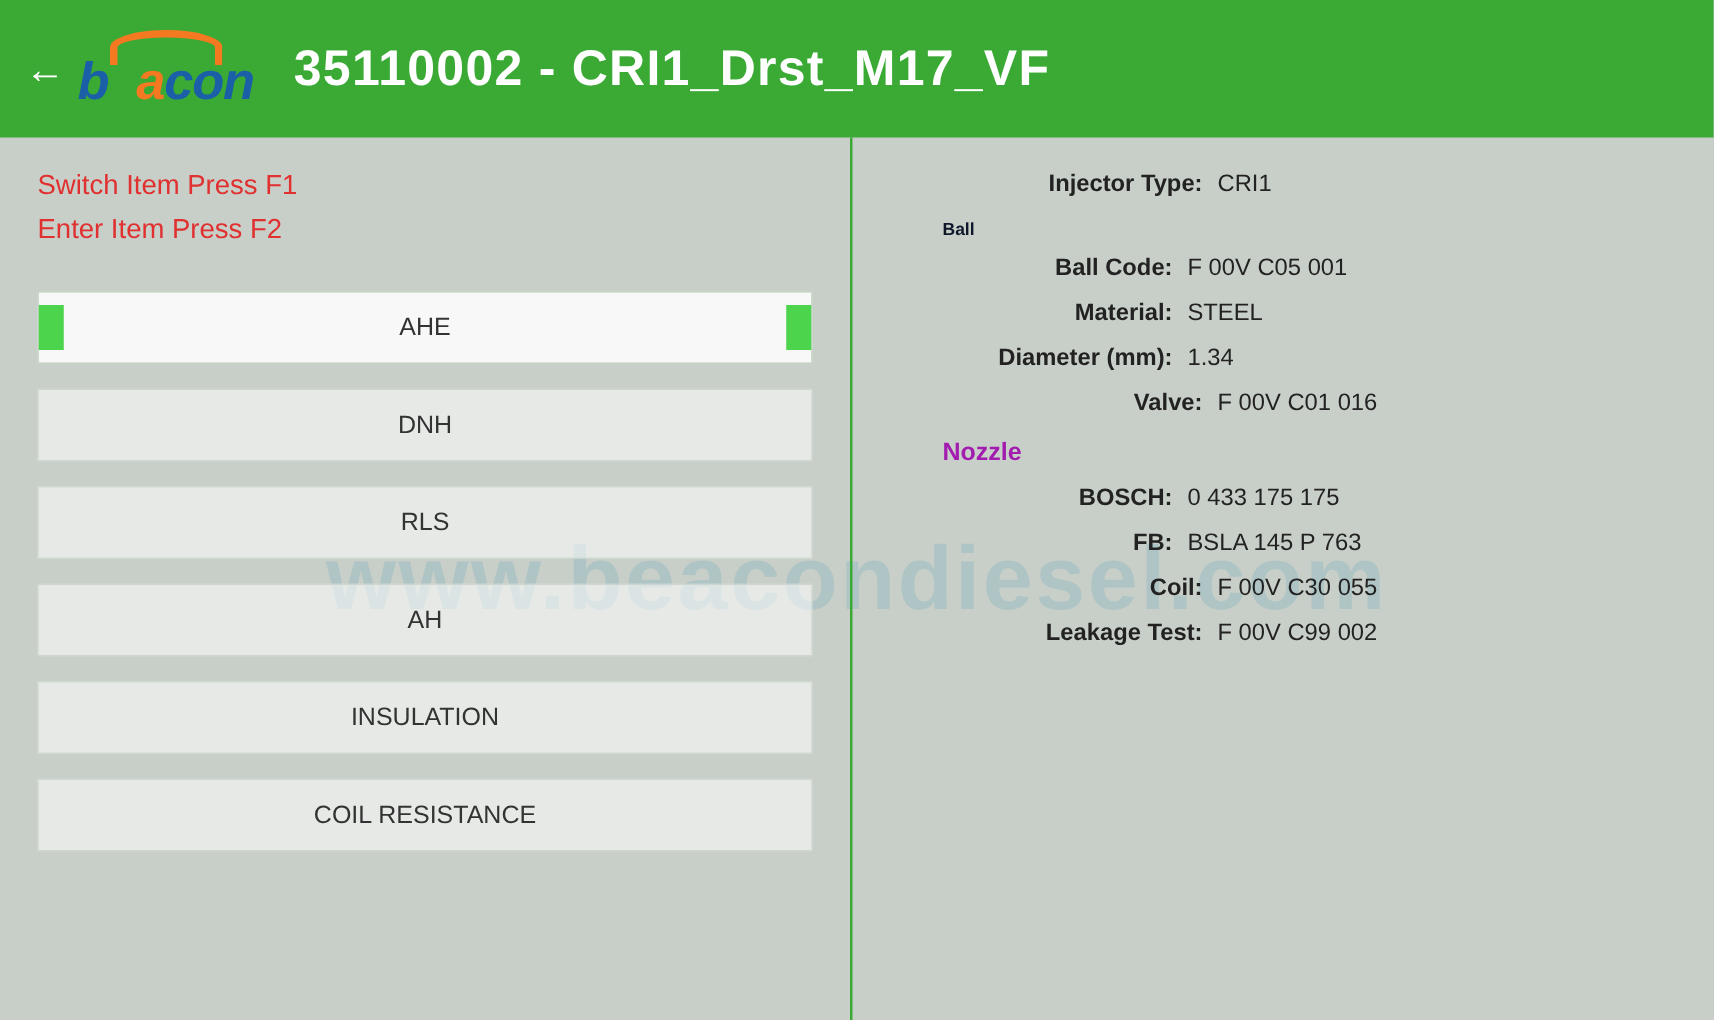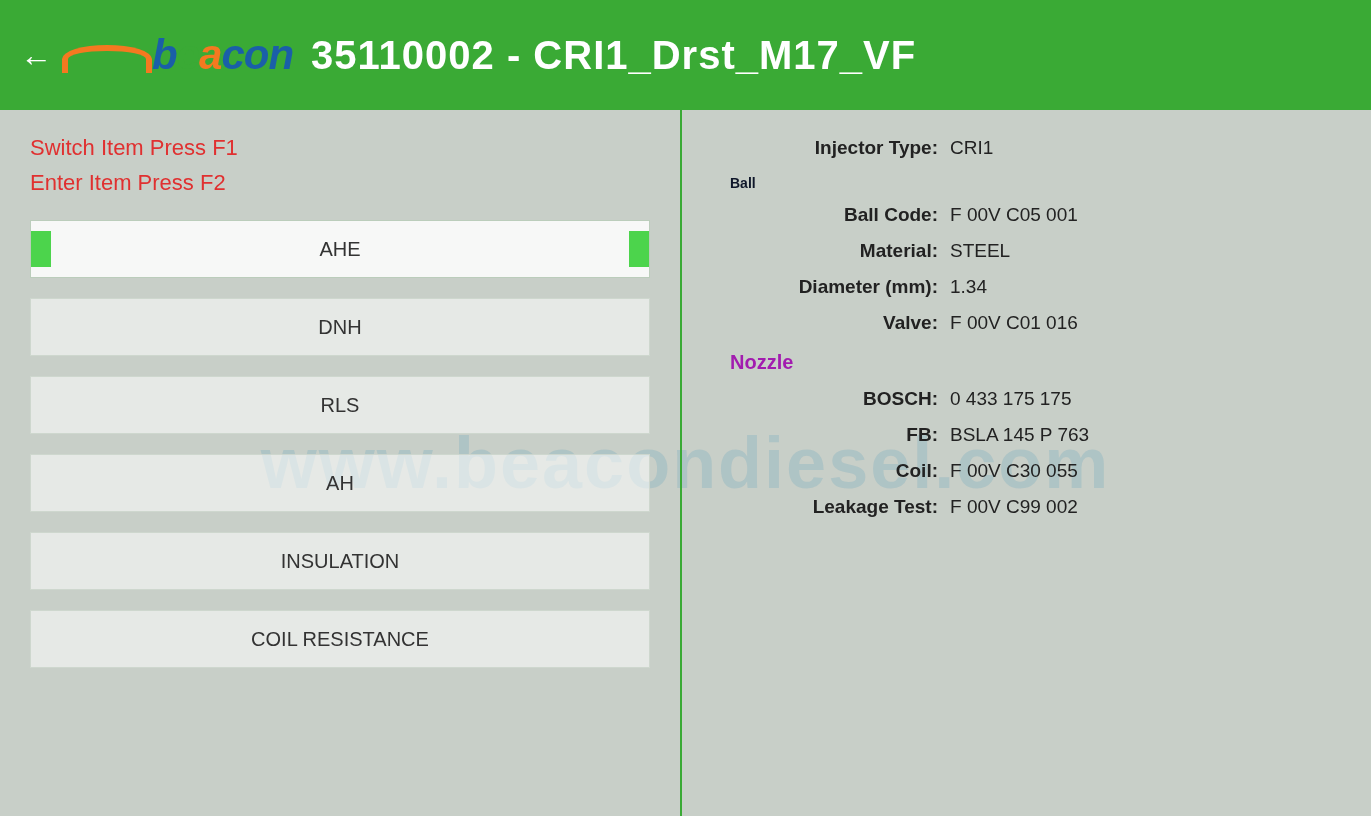--- a/index.html
+++ b/index.html
@@ -24,23 +24,23 @@
 
     .back-arrow {
       color: #fff;
       font-size: 32px;
       margin-right: 10px;
       cursor: pointer;
     }
 
     .beacon-logo {
       display: flex;
-      flex-direction: row;
-      align-items: center;
-      margin-right: 18px;
+      flex-direction: column;
+      align-items: center;
+      margin-right: 32px;
       position: relative;
     }
 
     .beacon-arc {
       width: 90px;
       height: 28px;
       border: 6px solid #f47920;
       border-radius: 50% 50% 0 0;
       border-bottom: none;
       margin-bottom: -8px;
@@ -103,21 +103,21 @@
       padding: 20px 30px;
       position: relative;
       z-index: 1;
       flex-shrink: 0;
     }
 
     .instructions {
       color: #e03030;
       font-size: 22px;
       line-height: 1.6;
-      margin-bottom: 20px;
+      margin-bottom: 33px;
     }
 
     
     .divider-line {
       position: absolute;
       left: 680px;
       top: 0;
       bottom: 0;
       width: 2px;
       background-color: #3aaa35;
@@ -181,20 +181,21 @@
     .info-table {
       width: 100%;
       font-size: 19px;
       color: #1a1a1a;
       line-height: 1.9;
     }
 
     .info-row {
       display: flex;
       align-items: center;
+      margin-left: 24px;
     }
 
     .info-label {
       font-weight: bold;
       text-align: right;
       padding-right: 12px;
       min-width: 220px;
       color: #222;
     }
 

